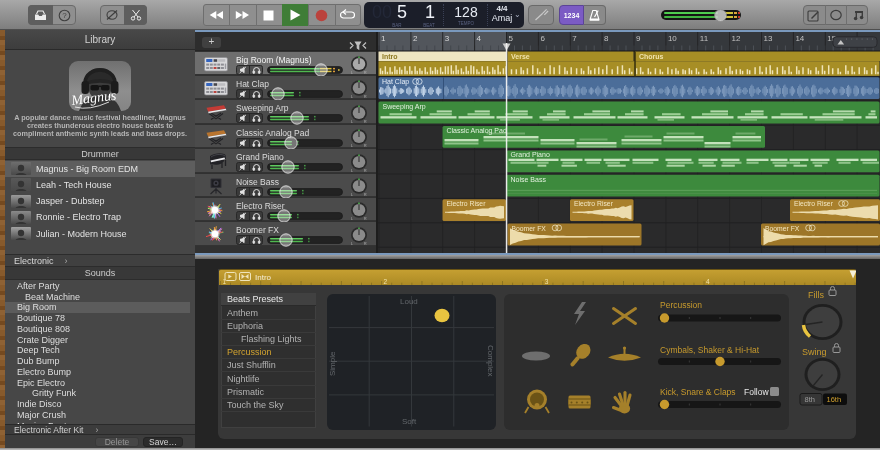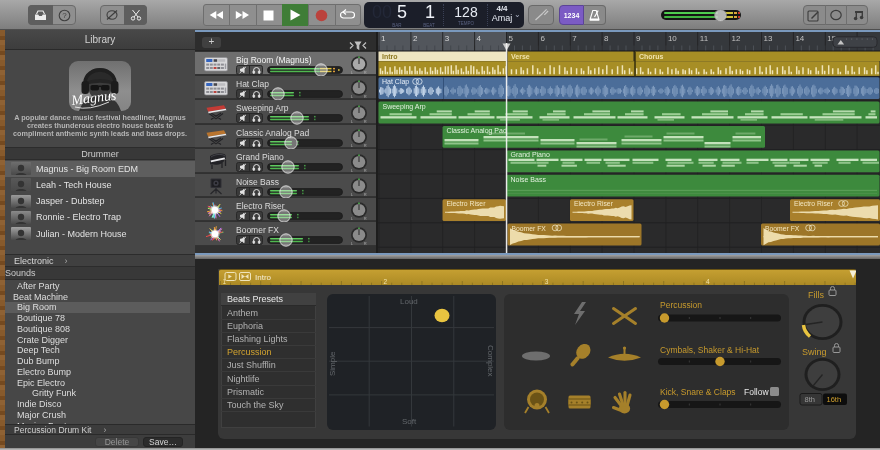--- a/index.html
+++ b/index.html
@@ -179,36 +179,36 @@
       <path d="M4 13c1-4 11-4 12 0z" fill="#333"></path>
     </svg></div>
 <div style="position:absolute;left:36px;top:209.40000000000003px;height:16.3px;color:#e3e3e3;font-size:9px;line-height:16.3px">Ronnie - Electro Trap</div>
 <div style="position:absolute;left:5px;top:225.70000000000005px;width:190px;height:16.3px;color:#e6e6e6;font-size:9px;line-height:16.3px"></div>
 <div style="position:absolute;left:11px;top:227.20000000000005px;width:20px;height:13px;background:linear-gradient(#a2a2a2,#4a4a4a);border-radius:1px;overflow:hidden"><svg width="20" height="13" viewBox="0 0 20 13">
       <circle cx="10" cy="5" r="3.2" fill="#333"></circle>
       <path d="M4 13c1-4 11-4 12 0z" fill="#333"></path>
     </svg></div>
 <div style="position:absolute;left:36px;top:225.70000000000005px;height:16.3px;color:#e3e3e3;font-size:9px;line-height:16.3px">Julian - Modern House</div>
 <div style="position:absolute;left:5px;top:253.5px;width:190px;height:13px;background:#404040;border-top:1px solid #2c2c2c;border-bottom:1px solid #2c2c2c;color:#d8d8d8;font-size:9px;line-height:12.5px"><span style="margin-left:9px">Electronic</span><span style="margin-left:11px;color:#aaa">›</span></div>
-<div style="position:absolute;left:5px;top:266.5px;width:190px;height:13.5px;background:#383838;border-bottom:1px solid #2c2c2c;color:#cccccc;font-size:9px;line-height:13px">Sounds</div>
+<div style="position:absolute;left:5px;top:266.5px;width:190px;height:13.5px;background:#383838;border-bottom:1px solid #2c2c2c;color:#cccccc;font-size:9px;text-align:center;line-height:13px">Sounds</div>
 <div style="position:absolute;left:5px;top:280.8px;width:190px;height:10.75px;color:#dedede;font-size:9px;line-height:10.75px;overflow:hidden"><span style="margin-left:12px">After Party</span></div>
-<div style="position:absolute;left:5px;top:291.55px;width:190px;height:10.75px;color:#dedede;font-size:9px;line-height:10.75px;overflow:hidden"><span style="margin-left:8px">Beat Machine</span></div>
+<div style="position:absolute;left:5px;top:291.55px;width:190px;height:10.75px;color:#dedede;font-size:9px;line-height:10.75px;overflow:hidden"><span style="margin-left:20px">Beat Machine</span></div>
 <div style="position:absolute;left:5px;top:302.3px;width:185px;height:10.75px;background:#5c5c5c;color:#dedede;font-size:9px;line-height:10.75px;overflow:hidden"><span style="margin-left:12px">Big Room</span></div>
 <div style="position:absolute;left:5px;top:313.05px;width:190px;height:10.75px;color:#dedede;font-size:9px;line-height:10.75px;overflow:hidden"><span style="margin-left:12px">Boutique 78</span></div>
 <div style="position:absolute;left:5px;top:323.8px;width:190px;height:10.75px;color:#dedede;font-size:9px;line-height:10.75px;overflow:hidden"><span style="margin-left:12px">Boutique 808</span></div>
 <div style="position:absolute;left:5px;top:334.55px;width:190px;height:10.75px;color:#dedede;font-size:9px;line-height:10.75px;overflow:hidden"><span style="margin-left:12px">Crate Digger</span></div>
 <div style="position:absolute;left:5px;top:345.3px;width:186px;height:10.75px;color:#dedede;font-size:9px;line-height:10.75px;overflow:hidden"><span style="margin-left:12px">Deep Tech</span></div>
 <div style="position:absolute;left:5px;top:356.05px;width:190px;height:10.75px;color:#dedede;font-size:9px;line-height:10.75px;overflow:hidden"><span style="margin-left:12px">Dub Bump</span></div>
 <div style="position:absolute;left:5px;top:366.8px;width:190px;height:10.75px;color:#dedede;font-size:9px;line-height:10.75px;overflow:hidden"><span style="margin-left:12px">Electro Bump</span></div>
 <div style="position:absolute;left:5px;top:377.55px;width:190px;height:10.75px;color:#dedede;font-size:9px;line-height:10.75px;overflow:hidden"><span style="margin-left:12px">Epic Electro</span></div>
 <div style="position:absolute;left:5px;top:388.3px;width:190px;height:10.75px;color:#dedede;font-size:9px;line-height:10.75px;overflow:hidden"><span style="margin-left:27px">Gritty Funk</span></div>
 <div style="position:absolute;left:5px;top:399.05px;width:168px;height:10.75px;color:#dedede;font-size:9px;line-height:10.75px;overflow:hidden"><span style="margin-left:12px">Indie Disco</span></div>
 <div style="position:absolute;left:5px;top:409.8px;width:190px;height:10.75px;color:#dedede;font-size:9px;line-height:10.75px;overflow:hidden"><span style="margin-left:12px">Major Crush</span></div>
 <div style="position:absolute;left:5px;top:420.55px;width:190px;height:10.75px;color:#dedede;font-size:9px;line-height:10.75px;overflow:hidden"><span style="margin-left:12px">Mexico Beat</span></div>
-<div style="position:absolute;left:5px;top:423.5px;width:190px;height:11.5px;background:#3c3c3c;border-top:1px solid #2a2a2a;border-bottom:1px solid #2a2a2a;color:#d0d0d0;font-size:8.5px;line-height:11px"><span style="margin-left:9px">Percussion Drum Kit</span><span style="margin-left:12px;color:#aaa">›</span></div>
+<div style="position:absolute;left:5px;top:423.5px;width:190px;height:11.5px;background:#3c3c3c;border-top:1px solid #2a2a2a;border-bottom:1px solid #2a2a2a;color:#d0d0d0;font-size:8.5px;line-height:11px"><span style="margin-left:9px">Electronic After Kit</span><span style="margin-left:12px;color:#aaa">›</span></div>
 <div style="position:absolute;left:5px;top:435px;width:190px;height:13px;background:#3d3d3d"></div>
 <div style="position:absolute;left:95px;top:436.5px;width:44px;height:10.5px;background:#464646;border:1px solid #383838;border-radius:3px;color:#969696;font-size:8.5px;text-align:center;line-height:9.5px">Delete</div>
 <div style="position:absolute;left:143px;top:436.5px;width:40px;height:10.5px;background:#2c2c2c;border:1px solid #242424;border-radius:3px;color:#d6d6d6;font-size:8.5px;text-align:center;line-height:9.5px">Save…</div>
 <div style="position:absolute;left:0;top:448px;width:880px;height:2px;background:linear-gradient(#8a8a8a,#c2c2c2)"></div>
 <div style="position:absolute;left:195px;top:31.5px;width:183px;height:221.5px;background:#313131"></div>
 <div style="position:absolute;left:195px;top:30px;width:685px;height:1.8px;background:#7a99bd;z-index:5"></div>
 <div style="position:absolute;left:195px;top:31.8px;width:183px;height:19.7px;background:#2d2d2d;border-bottom:1px solid #242424"></div>
 <div style="position:absolute;left:202px;top:37.3px;width:19px;height:11px;background:#404040;border-radius:3px;color:#cfcfcf;font-size:10px;text-align:center;line-height:10px">+</div>
 <div style="position:absolute;left:348px;top:37.5px;width:20px;height:13px"><svg width="20" height="13" viewBox="0 0 20 13">
       <g stroke="#c0c0c0" stroke-width="1.2" fill="none">
@@ -997,21 +997,21 @@
     <path d="M9.3 5.5l3.6 2-3.6 2z" fill="#efe4ba"></path>
 <rect x="20.5" y="3.5" width="11" height="8" rx="1.5" fill="none" stroke="#efe4ba" stroke-width="1"></rect>
     <path d="M22.5 5l3.5 2.7L29.5 5v5l-3.5-2.7L22.5 10z" fill="#efe4ba"></path>
 <text x="36" y="10.8" font-size="8" fill="#f7f0d8" font-family="Liberation Sans">Intro</text>
 <path d="M630.5 1.5l7 0 -3.5 8z" fill="#f5efd8"></path>
 </svg>
 <div style="position:absolute;left:221px;top:292.5px;width:95px;height:135px;background:#2f2f2f;border:1px solid #404040"></div>
 <div style="position:absolute;left:221px;top:292.5px;width:95px;height:13.5px;background:#414141;border-bottom:1px solid #2a2a2a;color:#e8e8e8;font-size:9px;line-height:13px"><span style="margin-left:6px">Beats Presets</span></div>
 <div style="position:absolute;left:221px;top:306.5px;width:95px;height:13.2px;border-bottom:1px solid #3a3a3a;color:#b2b2b2;font-size:9px;line-height:13.2px"><span style="margin-left:6px">Anthem</span></div>
 <div style="position:absolute;left:221px;top:319.7px;width:95px;height:13.2px;border-bottom:1px solid #3a3a3a;color:#b2b2b2;font-size:9px;line-height:13.2px"><span style="margin-left:6px">Euphoria</span></div>
-<div style="position:absolute;left:221px;top:332.9px;width:95px;height:13.2px;border-bottom:1px solid #3a3a3a;color:#b2b2b2;font-size:9px;line-height:13.2px"><span style="margin-left:6px">Flashing Lights</span></div>
+<div style="position:absolute;left:221px;top:332.9px;width:95px;height:13.2px;border-bottom:1px solid #3a3a3a;color:#b2b2b2;font-size:9px;line-height:13.2px"><span style="margin-left:20px">Flashing Lights</span></div>
 <div style="position:absolute;left:221px;top:346.09999999999997px;width:95px;height:13.2px;border-bottom:1px solid #3a3a3a;color:#d2a32f;font-size:9px;line-height:13.2px"><span style="margin-left:6px">Percussion</span></div>
 <div style="position:absolute;left:221px;top:359.29999999999995px;width:95px;height:13.2px;border-bottom:1px solid #3a3a3a;color:#b2b2b2;font-size:9px;line-height:13.2px"><span style="margin-left:6px">Just Shufflin</span></div>
 <div style="position:absolute;left:221px;top:372.49999999999994px;width:95px;height:13.2px;border-bottom:1px solid #3a3a3a;color:#b2b2b2;font-size:9px;line-height:13.2px"><span style="margin-left:6px">Nightlife</span></div>
 <div style="position:absolute;left:221px;top:385.69999999999993px;width:95px;height:13.2px;border-bottom:1px solid #3a3a3a;color:#b2b2b2;font-size:9px;line-height:13.2px"><span style="margin-left:6px">Prismatic</span></div>
 <div style="position:absolute;left:221px;top:398.8999999999999px;width:95px;height:13.2px;border-bottom:1px solid #3a3a3a;color:#b2b2b2;font-size:9px;line-height:13.2px"><span style="margin-left:6px">Touch the Sky</span></div>
 <div style="position:absolute;left:327px;top:293.5px;width:169px;height:136.5px;background:#1f2226;border-radius:6px"></div>
 <svg style="position:absolute;left:327px;top:293.5px" width="169" height="134.5" viewBox="0 0 169 134.5">
 <line x1="42.2" y1="2" x2="42.2" y2="132.5" stroke="#34383c" stroke-width="1"></line>
 <line x1="2" y1="33.6" x2="167" y2="33.6" stroke="#34383c" stroke-width="1"></line>
 <line x1="84.5" y1="2" x2="84.5" y2="132.5" stroke="#34383c" stroke-width="1"></line>

